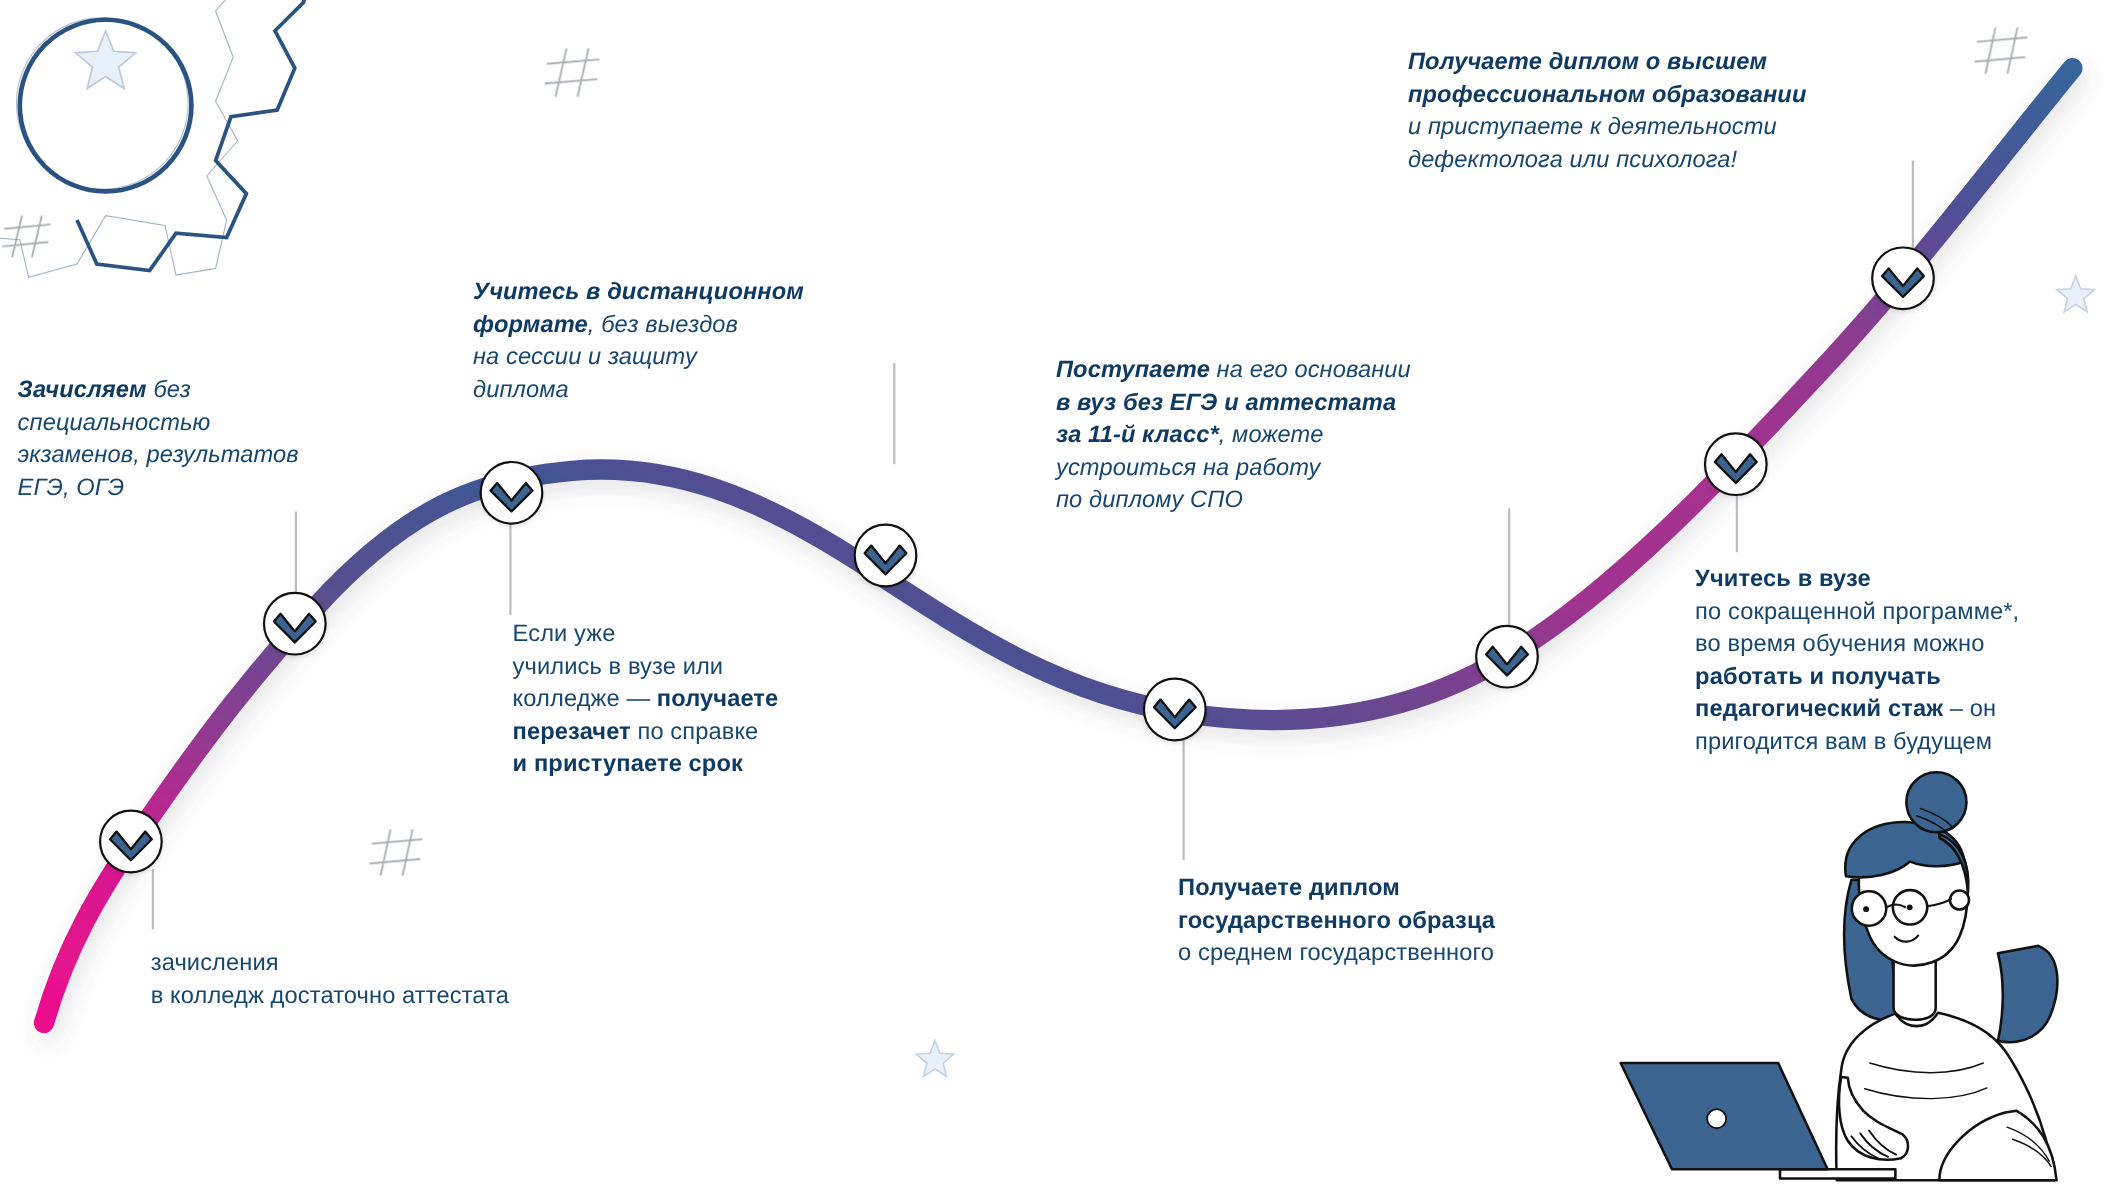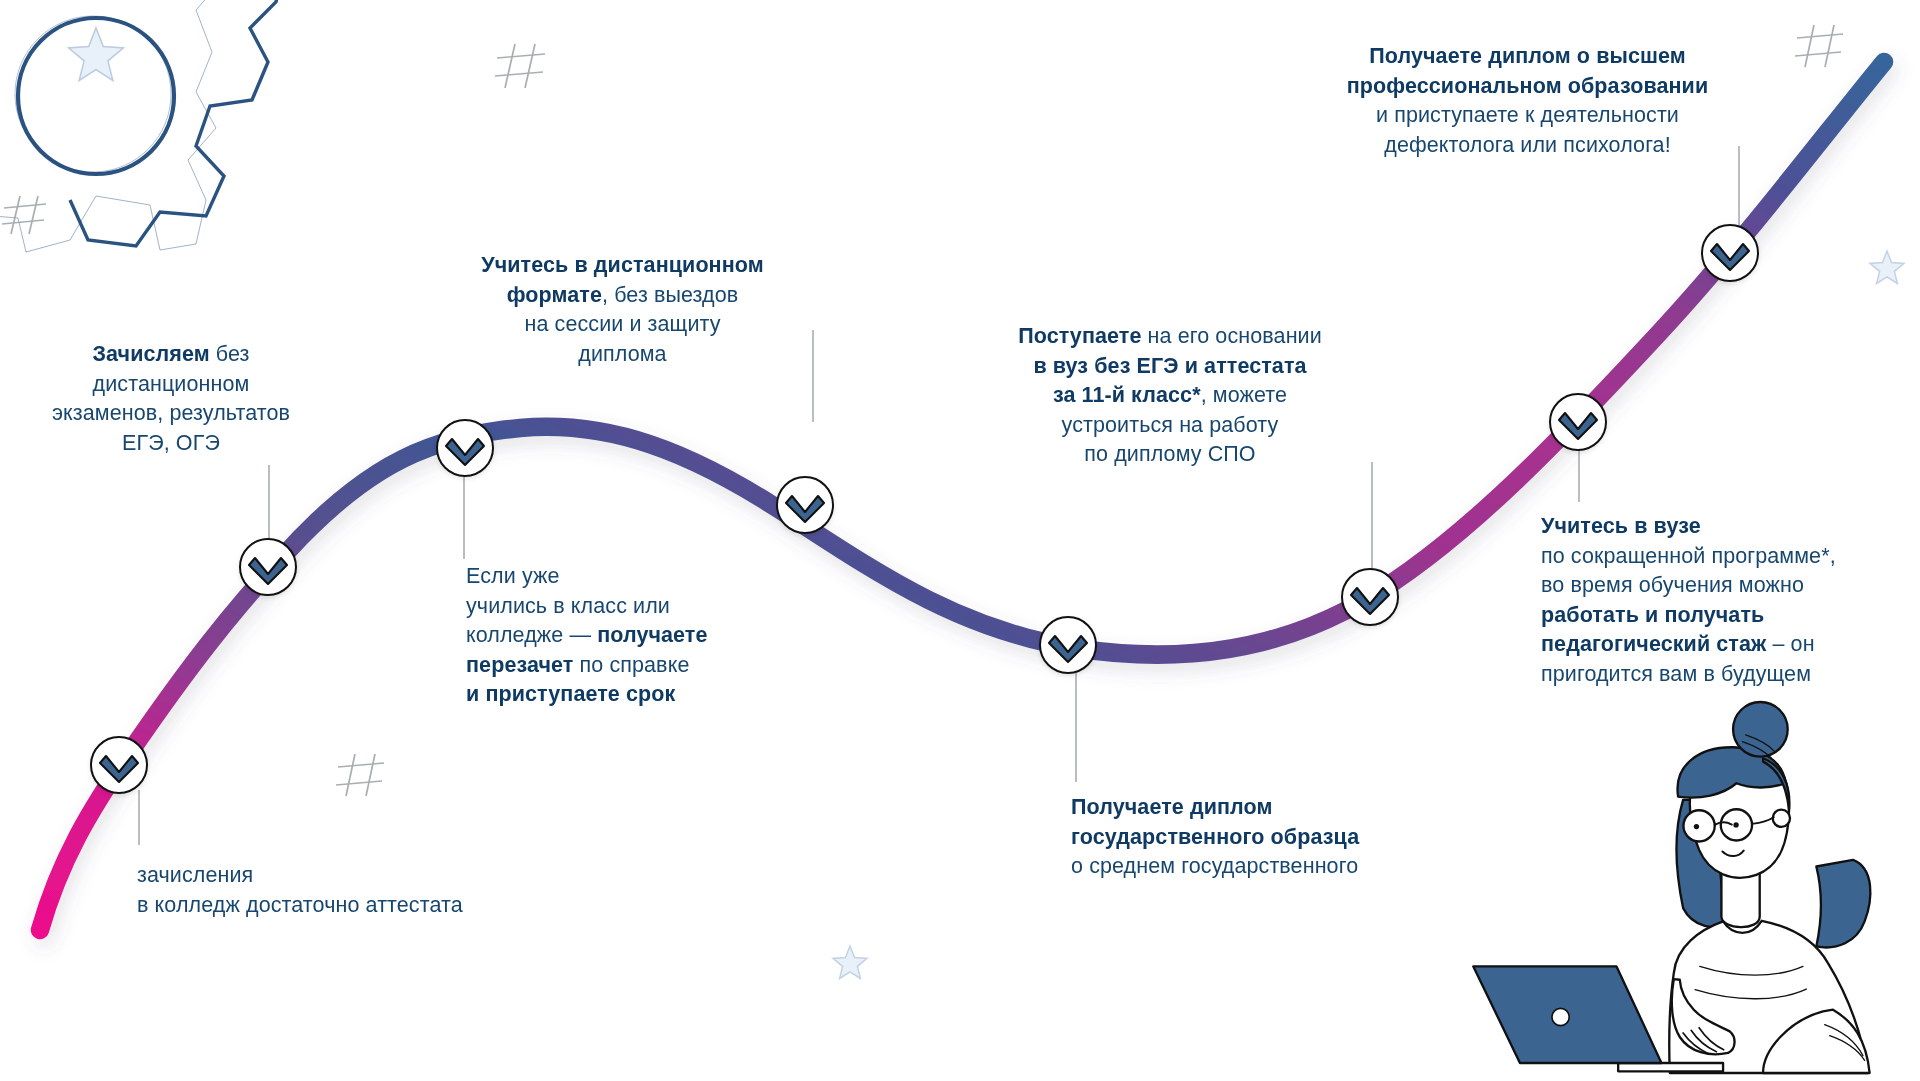--- a/index.html
+++ b/index.html
@@ -20,21 +20,21 @@
 
   .tbox{
     position:absolute;
     color:#17466F;
     font-size:21.5px;
     line-height:29.5px;
     letter-spacing:0.1px;
     white-space:pre-line;
   }
   .tbox b{color:#0E3A63;font-weight:700;}
-  .ta-right{text-align:center;}
+  .ta-right{text-align:left;font-style:italic;}
   .ta-left{text-align:left;}
 
   .marker{
     position:absolute;width:58px;height:58px;
     margin-left:-29px;margin-top:-29px;
   }
   .marker .ring{
     position:absolute;inset:0;border-radius:50%;
     background:#ffffff;border:2.4px solid #111111;
     box-sizing:border-box;
@@ -247,22 +247,22 @@
     <div class="marker" style="left:1730px;top:253px;">
       <div class="ring"></div>
       <svg viewBox="0 0 58 58">
         <path d="M16 20 L29 36 L42 20 L48 27 L29 46 L10 27 Z" fill="#3B6491" stroke="#111" stroke-width="2.1" stroke-linejoin="round"></path>
       </svg>
     </div>
   </div>
 
   <div id="labels" class="layer">
     <div class="tbox ta-left" style="left:137px;top:861px;width:420px;"><div><span>зачисления</span></div><div><span>в колледж достаточно аттестата</span></div></div>
-    <div class="tbox ta-right" style="left:0px;top:340px;width:310px;margin-left:16px;"><div><b>Зачисляем</b><span> без</span></div><div><span>дистанционном</span></div><div><span>экзаменов, результатов</span></div><div><span>ЕГЭ, ОГЭ</span></div></div>
+    <div class="tbox ta-right" style="left:0px;top:340px;width:310px;margin-left:16px;"><div><b>Зачисляем</b><span> без</span></div><div><span>специальностью</span></div><div><span>экзаменов, результатов</span></div><div><span>ЕГЭ, ОГЭ</span></div></div>
     <div class="tbox ta-right" style="left:430px;top:251px;width:385px;"><div><b>Учитесь в дистанционном</b></div><div><b>формате</b><span>, без выездов</span></div><div><span>на сессии и защиту</span></div><div><span>диплома</span></div></div>
-    <div class="tbox ta-left" style="left:466px;top:562px;width:340px;"><div><span>Если уже</span></div><div><span>учились в класс или</span></div><div><span>колледже — </span><b>получаете</b></div><div><b>перезачет</b><span> по справке</span></div><div><b>и приступаете срок</b></div></div>
+    <div class="tbox ta-left" style="left:466px;top:562px;width:340px;"><div><span>Если уже</span></div><div><span>учились в вузе или</span></div><div><span>колледже — </span><b>получаете</b></div><div><b>перезачет</b><span> по справке</span></div><div><b>и приступаете срок</b></div></div>
     <div class="tbox ta-left" style="left:1071px;top:793px;width:430px;"><div><b>Получаете диплом</b></div><div><b>государственного образца</b></div><div><span>о среднем государственного</span></div></div>
     <div class="tbox ta-right" style="left:960px;top:322px;width:420px;"><div><b>Поступаете</b><span> на его основании</span></div><div><b>в вуз без ЕГЭ и аттестата</b></div><div><b>за 11-й класс*</b><span>, можете</span></div><div><span>устроиться на работу</span></div><div><span>по диплому СПО</span></div></div>
     <div class="tbox ta-left" style="left:1541px;top:512px;width:385px;"><div><b>Учитесь в вузе</b></div><div><span>по сокращенной программе*,</span></div><div><span> во время обучения можно</span></div><div><b>работать и получать</b></div><div><b>педагогический стаж</b><span> – он</span></div><div><span>пригодится вам в будущем</span></div></div>
     <div class="tbox ta-right" style="left:1280px;top:42px;width:495px;"><div><b>Получаете диплом о высшем</b></div><div><b>профессиональном образовании</b></div><div><span>и приступаете к деятельности</span></div><div><span>дефектолога или психолога!</span></div></div>
   </div>
 
 </div>
 
 </body></html>

